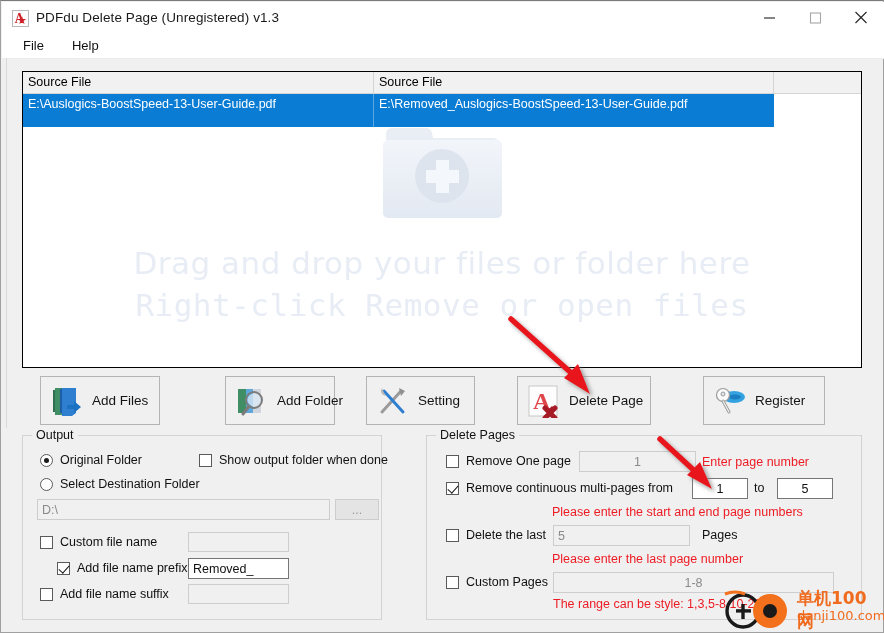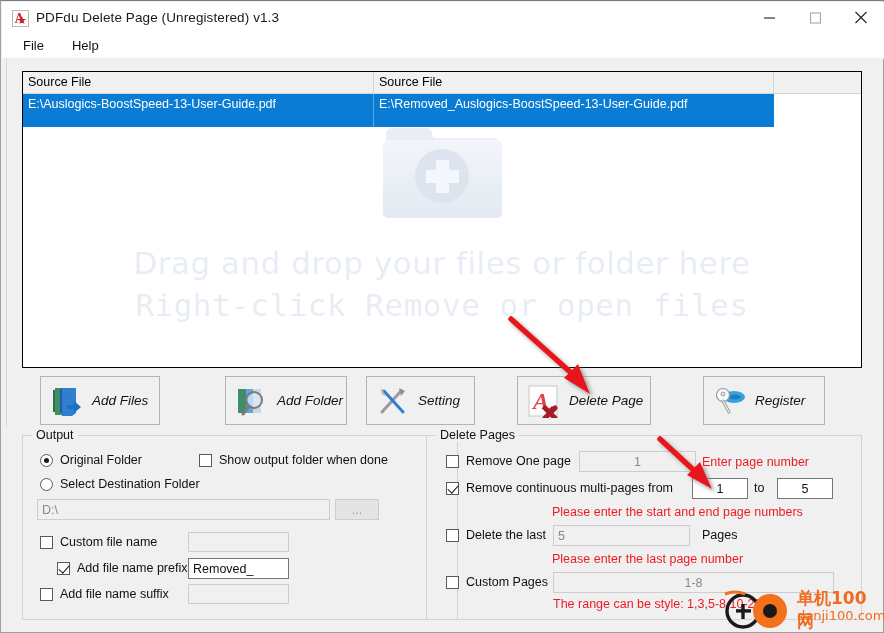--- a/index.html
+++ b/index.html
@@ -85,38 +85,38 @@
   }
   .wm-l2{
     margin-top:6px;font-size:31px;color:#e8edf5;letter-spacing:.5px;
     font-family:"DejaVu Sans Mono",monospace;font-weight:400;
   }
   
   .toolbar{position:absolute;left:21px;top:375px;width:840px;height:49px;}
   .tbtn{
     position:absolute;top:0;height:49px;
     background:#f0f0f0;border:1px solid #b4b4b4;box-sizing:border-box;
-    display:flex;align-items:center;font-style:italic;
+    display:flex;align-items:center;
   }
   .tbtn .ico{width:34px;height:34px;margin-left:8px;flex:none;position:relative;}
   .tbtn .lbl{margin-left:9px;font-size:13.5px;color:#141414;white-space:nowrap;}
   #btn-addfiles{left:18px;width:120px;}
-  #btn-addfolder{left:203px;width:122px;}
+  #btn-addfolder{left:203px;width:110px;}
   #btn-setting{left:344px;width:109px;}
   #btn-delete{left:495px;width:134px;}
   #btn-register{left:681px;width:122px;}
   
   .group{
     position:absolute;border:1px solid #d3d3d3;box-sizing:border-box;
   }
   .group > .gtitle{
     position:absolute;top:-8px;left:9px;background:#f0f0f0;padding:0 4px;
     font-size:12.5px;color:#111;
   }
-  #grp-output{left:21px;top:434px;width:436px;height:185px;}
+  #grp-output{left:21px;top:434px;width:360px;height:185px;}
   #grp-delete{left:425px;top:434px;width:436px;height:185px;}
   
   .radio,.check{position:absolute;display:flex;align-items:center;}
   .rdot{
     width:13px;height:13px;border-radius:50%;border:1px solid #5a5a5a;background:#fff;
     box-sizing:border-box;flex:none;position:relative;
   }
   .rdot.on:after{
     content:"";position:absolute;left:3px;top:3px;width:5px;height:5px;border-radius:50%;background:#1b1b1b;
   }

